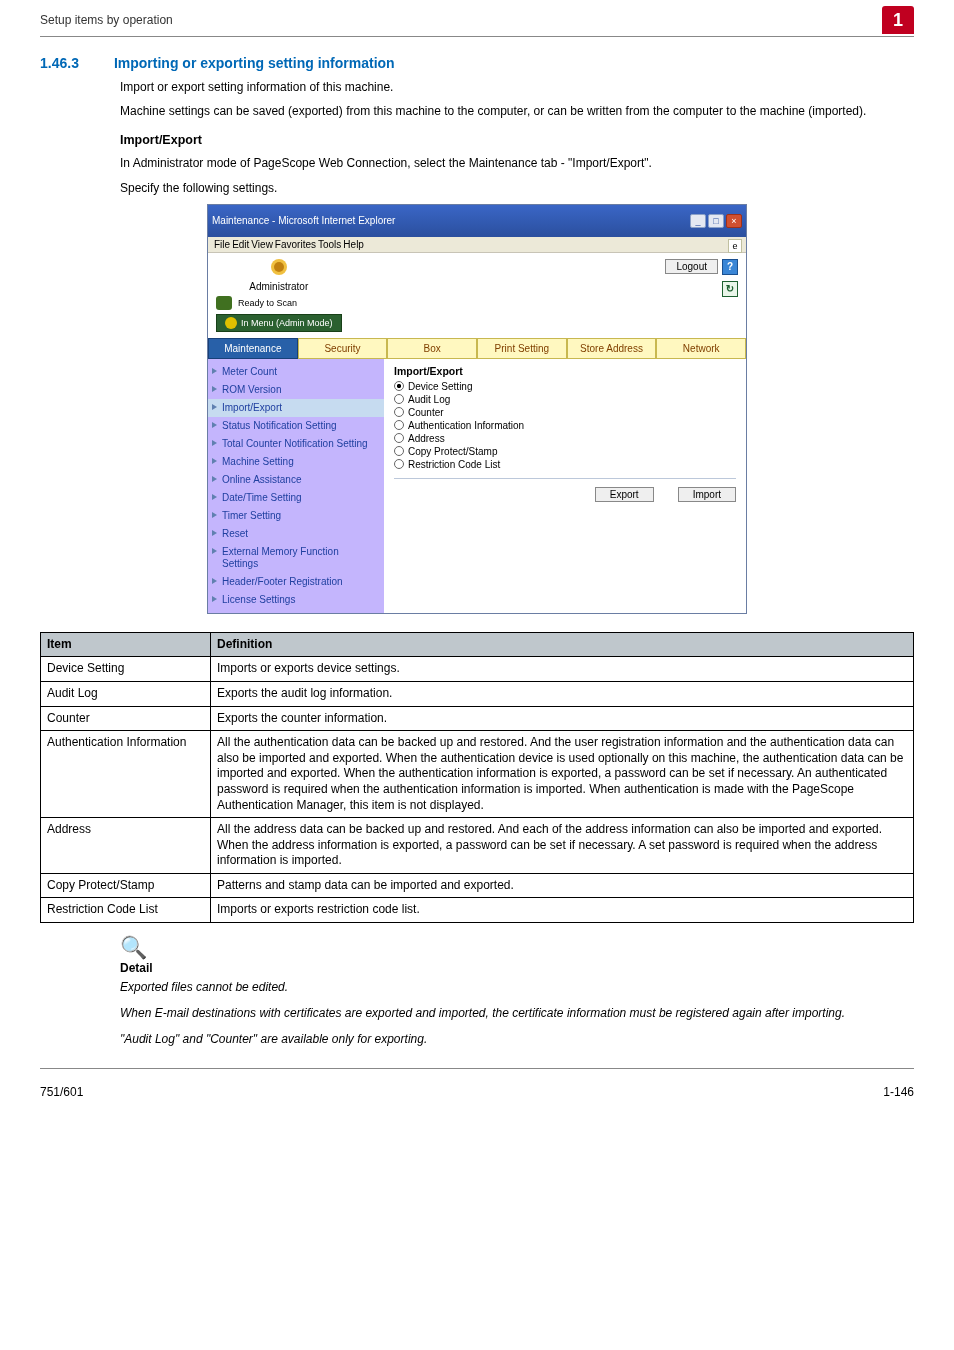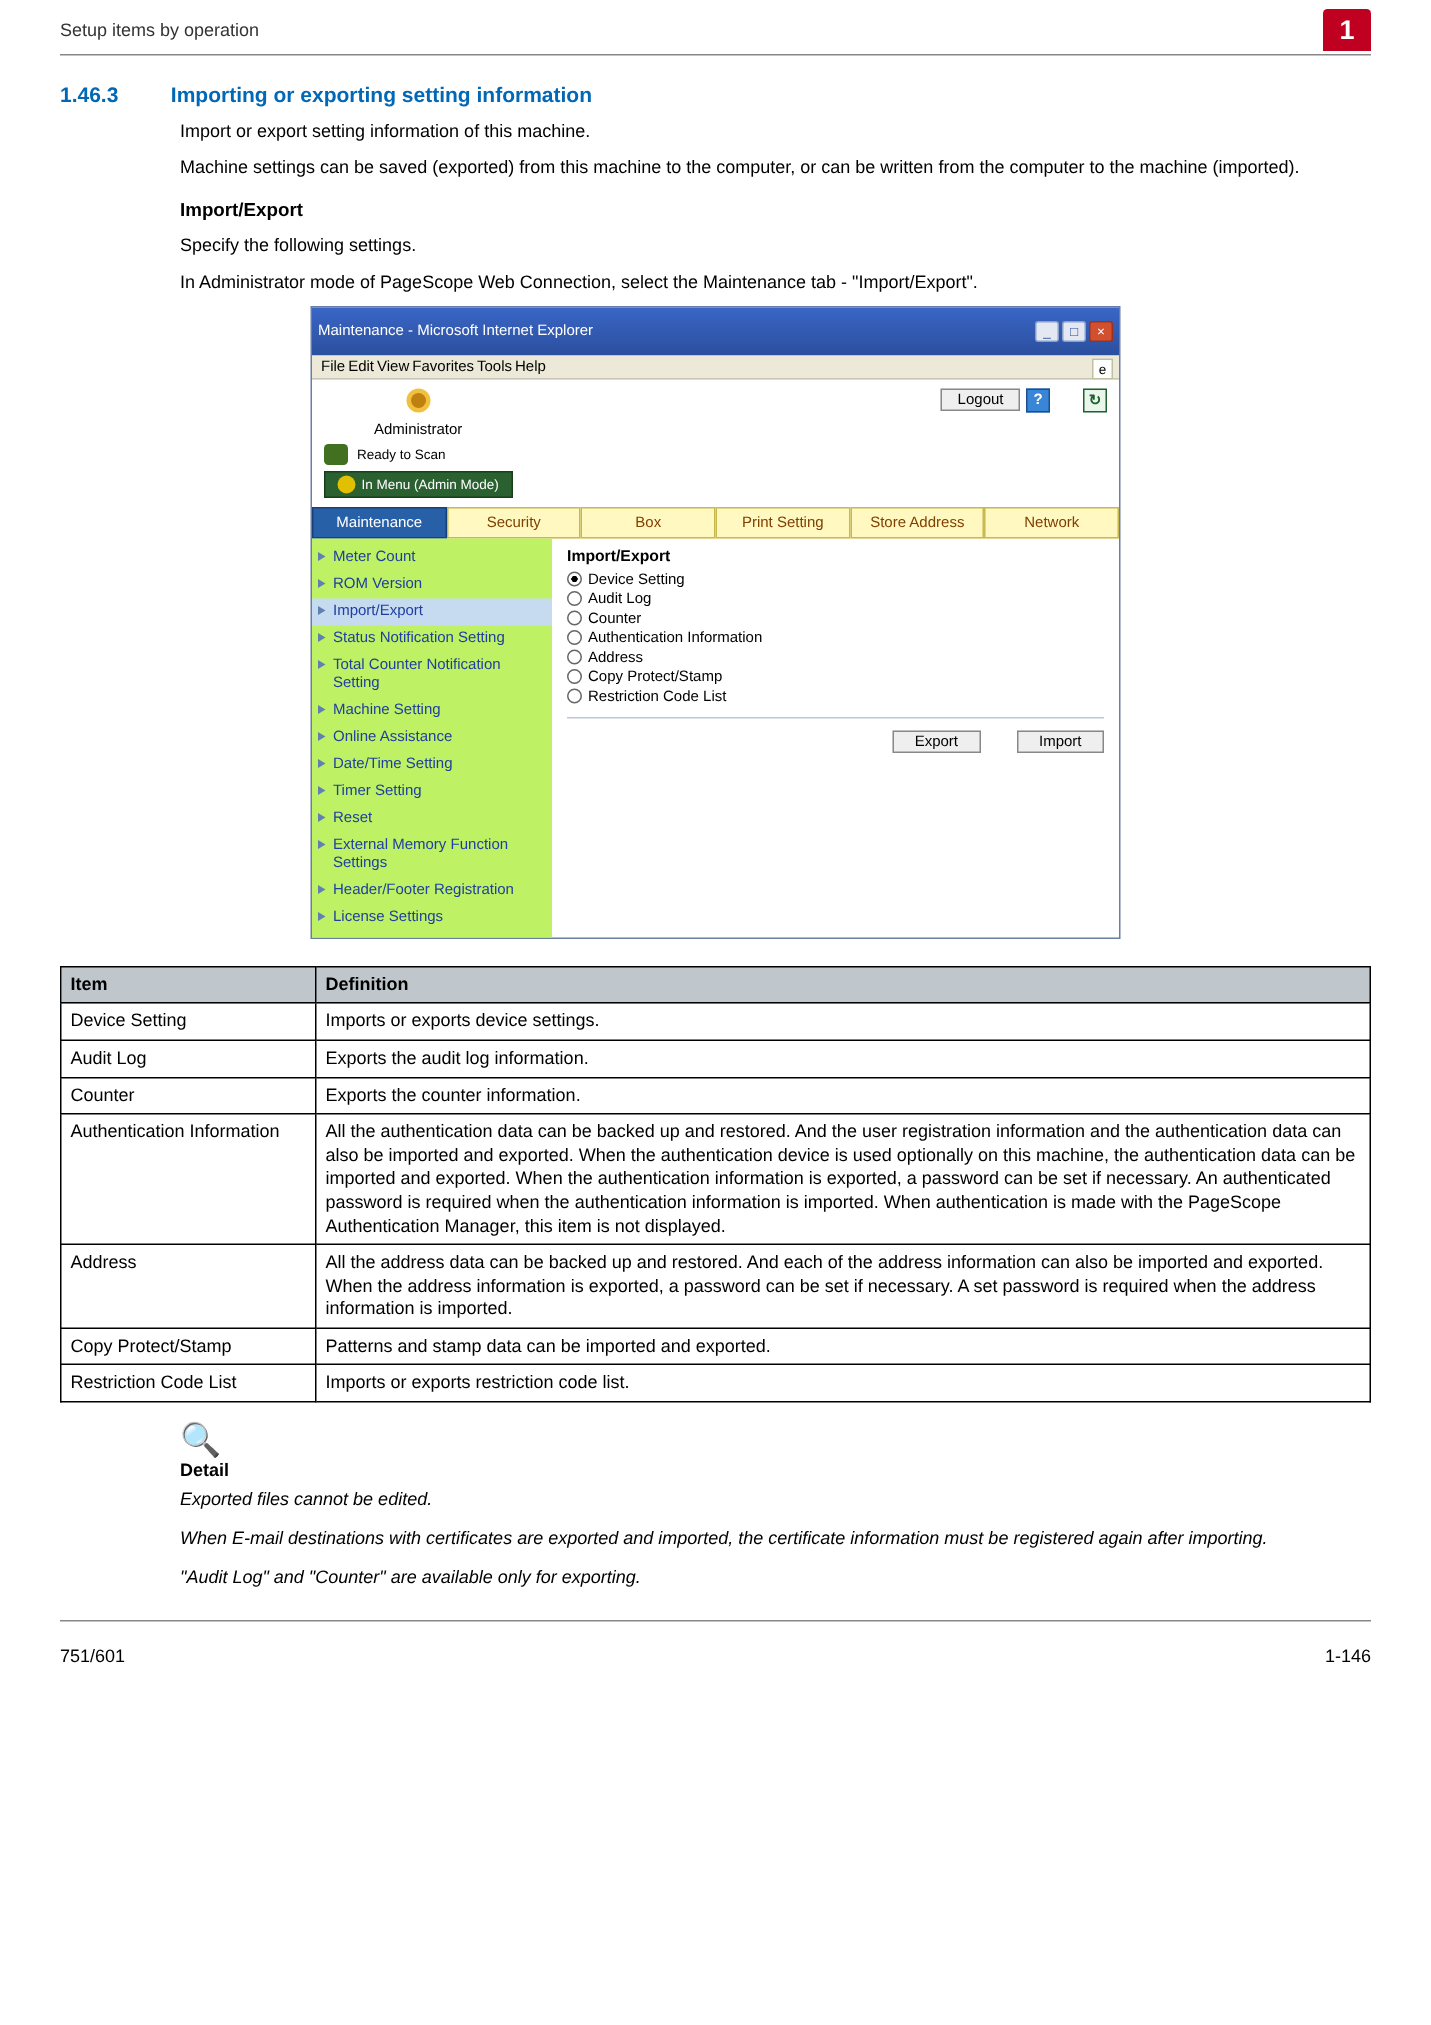--- a/index.html
+++ b/index.html
@@ -111,39 +111,39 @@
   .admin-row { display: flex; align-items: center; gap: 6px; font-size: 10px; flex-direction: column; }
   .admin-icon { width:16px;height:16px;border-radius:50%;background:#f0c040;position:relative;}
   .admin-icon:after{content:'';position:absolute;inset:3px;border-radius:50%;background:#c08010;}
   .ready-row { display:flex;align-items:center;gap:6px;font-size:9px;}
   .ready-icon{width:16px;height:14px;background:#407020;border-radius:3px;}
   .menu-mode {
     background:#2b6030;color:#fff;border:1px solid #184018;
     padding:2px 8px;font-size:9px;display:flex;align-items:center;gap:4px;
   }
   .menu-mode .gear{width:12px;height:12px;background:#e0c000;border-radius:50%;}
-  .top-right { display:flex; align-items:flex-end; gap:22px;}
+  .top-right { display:flex; flex-direction:column; align-items:flex-end; gap:6px;}
   .logout-btn {
     display:flex;gap:4px;align-items:center;
   }
   .logout-btn button {
     font-size:10px;padding:1px 10px;background:#efefef;border:1px solid #888;
   }
   .help-icon{width:16px;height:16px;background:#3a86d6;color:#fff;display:flex;align-items:center;justify-content:center;font-weight:bold;border:1px solid #1a5090;}
   .refresh-icon{width:16px;height:16px;border:1px solid #1e6030;background:#eaf6ea;display:flex;align-items:center;justify-content:center;color:#1e6030;font-weight:bold;}
 
   .bw-tabs { display:flex; }
   .bw-tab {
     flex:1;text-align:center;padding:4px 2px;font-size:10px;
     background:#fff8c0;border:1px solid #c8b850;color:#804000;
   }
   .bw-tab.active { background:#2860a8;color:#fff;border-color:#184078;font-weight:normal;}
   .bw-body { display:flex; }
   .bw-side {
-    width: 160px; background:#bef264; padding:4px 0;
+    width: 176px; background:#c4b5fd; padding:4px 0;
   }
   .side-item {
     padding:3px 8px 3px 14px;font-size:10px;color:#2040a0;position:relative;line-height:1.2;
   }
   .side-item .tri{
     position:absolute;left:4px;top:5px;width:0;height:0;
     border-top:3px solid transparent;border-bottom:3px solid transparent;border-left:5px solid #6080b0;
   }
   .side-item.active{background:#c6dbf0;}
   .bw-main { flex:1; padding:6px 10px 12px 10px; }
@@ -196,22 +196,22 @@
 
   <div class="sec-title">
     <span class="sec-num">1.46.3</span>
     <span>Importing or exporting setting information</span>
   </div>
 
   <p class="body-p">Import or export setting information of this machine.</p>
   <p class="body-p">Machine settings can be saved (exported) from this machine to the computer, or can be written from the computer to the machine (imported).</p>
 
   <div class="sub-head">Import/Export</div>
+  <p class="body-p">In Administrator mode of PageScope Web Connection, select the Maintenance tab - "Import/Export".</p>
   <p class="body-p">Specify the following settings.</p>
-  <p class="body-p">In Administrator mode of PageScope Web Connection, select the Maintenance tab - "Import/Export".</p>
 
   <div class="bw">
     <div class="bw-title">
       <span>Maintenance - Microsoft Internet Explorer</span>
       <span class="spacer"></span>
       <div class="bw-win-btns">
         <div class="bw-win-btn">_</div>
         <div class="bw-win-btn">□</div>
         <div class="bw-win-btn bw-close">×</div>
       </div>

